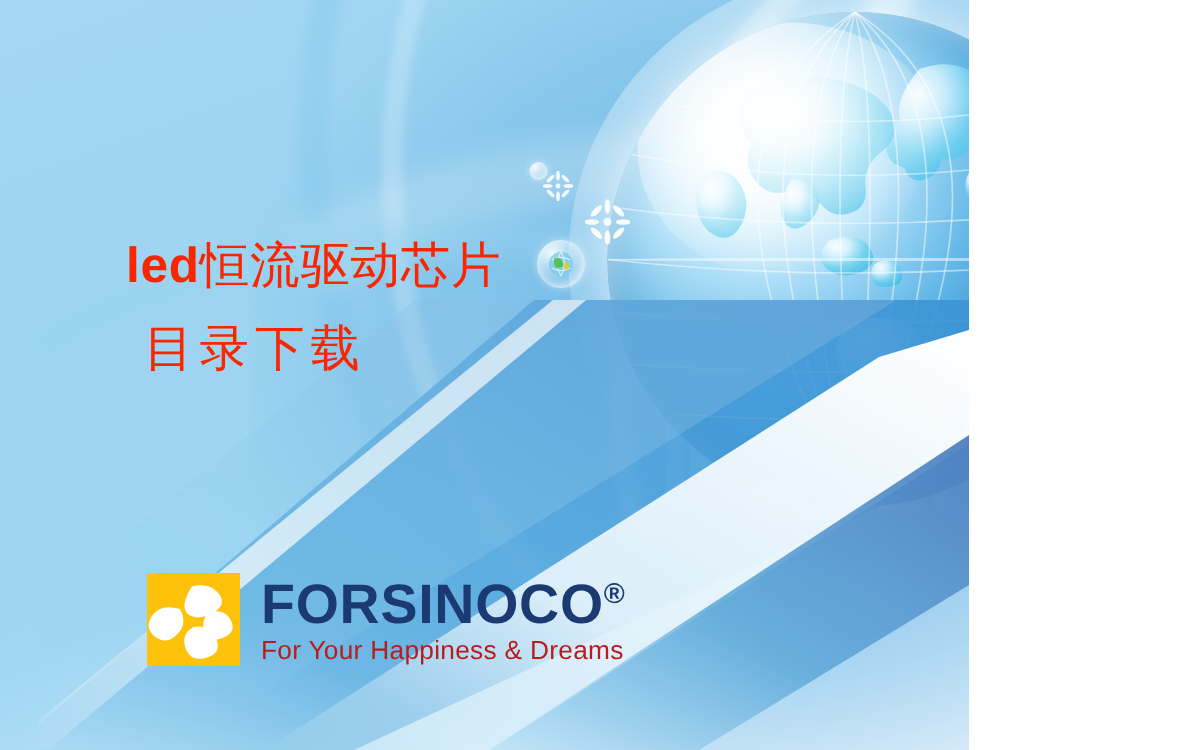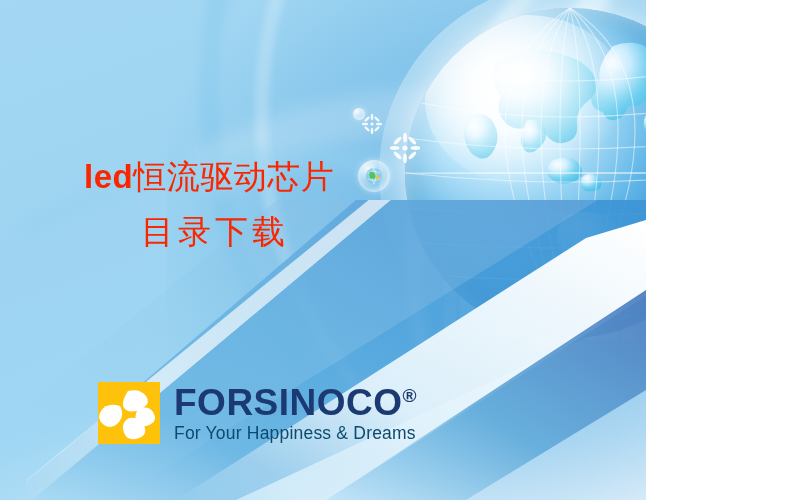--- a/index.html
+++ b/index.html
@@ -210,21 +210,20 @@
   .headline .line1 .han,
   .headline .line2 {
     font-family: "Liberation Serif", "DejaVu Serif", serif;
     font-weight: 400;
   }
   .headline .line2 {
     display: block;
     margin-top: 22px;
     margin-left: 12px;
     letter-spacing: 4px;
-    text-align: center;
   }
 
   
   .logo {
     position: absolute;
     left: 70px;
     top: 382px;
     z-index: 30;
     display: flex;
     align-items: center;
@@ -254,21 +253,21 @@
   .logo-name .reg {
     font-size: 19px;
     vertical-align: super;
     letter-spacing: 0;
   }
   .logo-tagline {
     display: block;
     margin-top: 4px;
     font-size: 17.5px;
     font-weight: 400;
-    color: #0c4a6e;
+    color: #b91c1c;
     letter-spacing: 0.2px;
     white-space: nowrap;
   }
 </style>
 </head>
 <body>
 
 <div class="slide">
 
   <div class="bg-base"></div>

